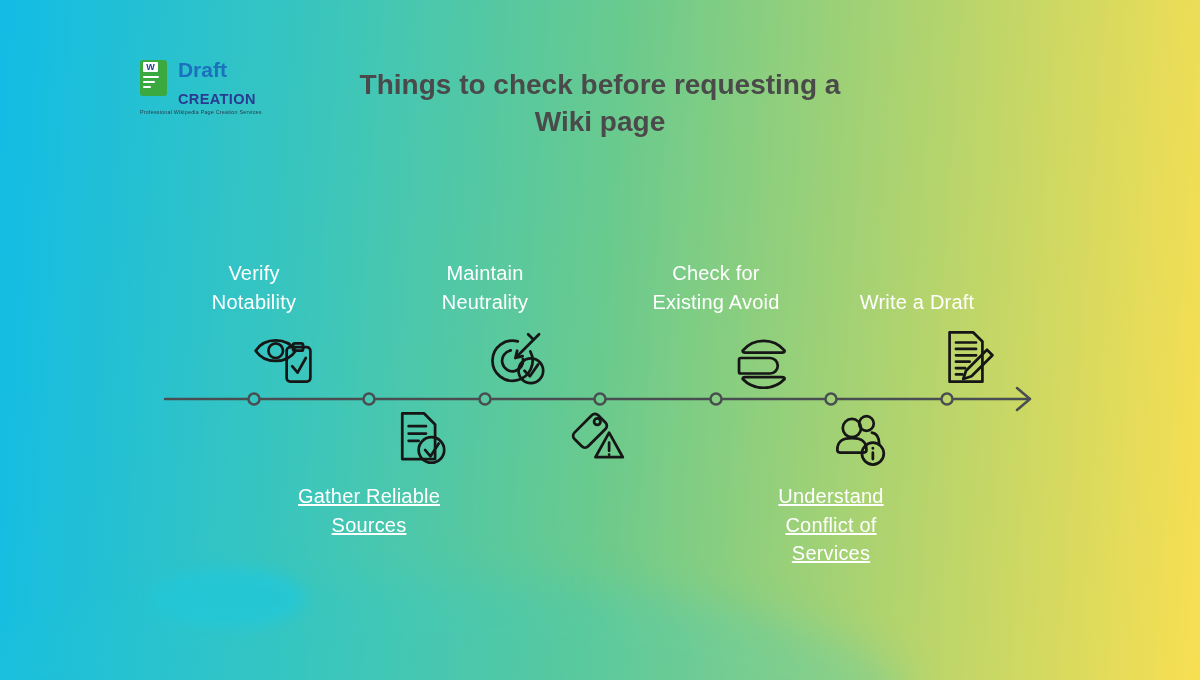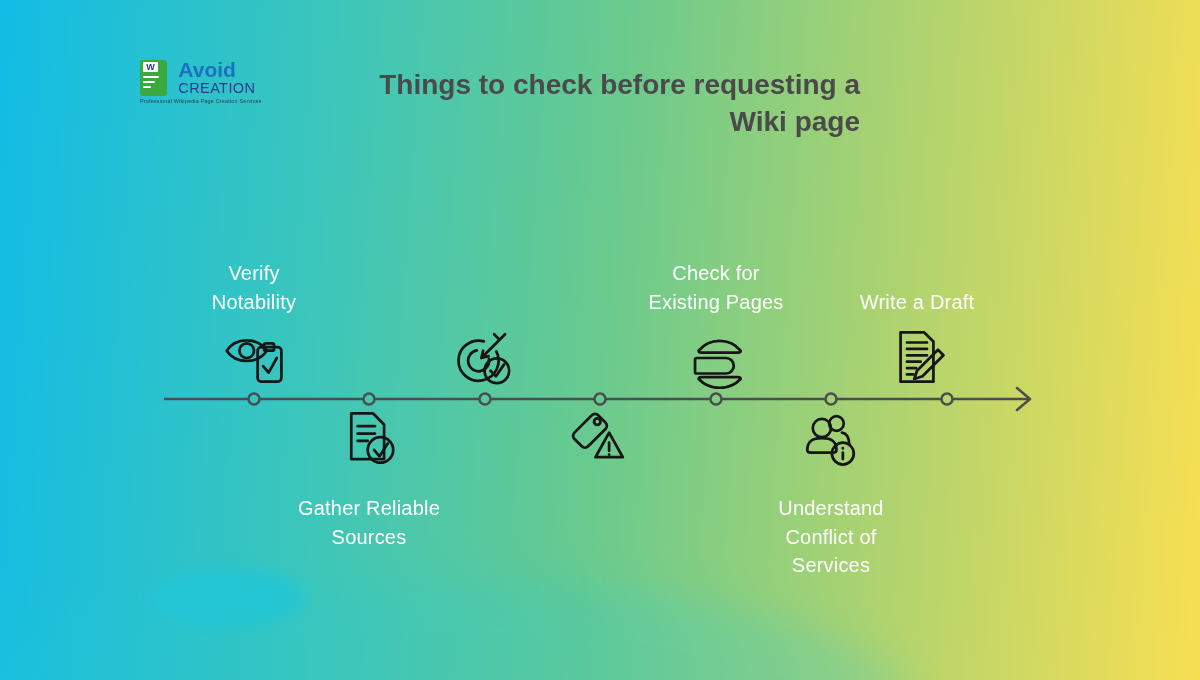--- a/index.html
+++ b/index.html
@@ -23,40 +23,40 @@
   .logo { position:absolute; left:140px; top:60px; display:grid;
           grid-template-columns:auto auto; grid-template-rows:auto auto auto; column-gap:5px; }
   .logo-box { grid-row:1 / span 2; width:27px; height:36px; background:#3AA93F; border-radius:3px;
               padding:2px 3px; display:flex; flex-direction:column; gap:2px; }
   .logo-w { background:#ffffff; color:#1b3c8f; font-weight:bold; font-size:9px; line-height:10px;
             width:15px; text-align:center; border-radius:1px; }
   .logo-bars { display:flex; flex-direction:column; gap:3px; margin-top:2px; }
   .logo-bars i { display:block; height:2px; background:#ffffff; border-radius:1px; }
   .logo-bars i:nth-child(1){width:16px;} .logo-bars i:nth-child(2){width:12px;} .logo-bars i:nth-child(3){width:8px;}
   .logo-word1 { color:#1C70BE; font-weight:bold; font-size:21px; line-height:20px; }
-  .logo-word2 { color:#2A3A90; font-weight:normal; font-size:14.5px; line-height:15px; letter-spacing:.4px; }
+  .logo-word2 { color:#2A3A90; font-weight:bold; font-size:14.5px; line-height:15px; letter-spacing:.4px;margin-top:12px; }
   .logo-tagline { grid-column:1 / span 2; color:#2d3a4a; font-size:5.4px; margin-top:2px;
                   letter-spacing:.2px; white-space:nowrap; }
 
   
   .page-title {
     position:absolute; left:0; right:0; top:66px; margin:0 auto; width:520px;
-    text-align:right; color:#4A4A4A; font-size:28px; font-weight:bold; line-height:37px;
+    text-align:center; color:#4A4A4A; font-size:28px; font-weight:bold; line-height:37px;
   }
 
   
   .timeline-svg { position:absolute; left:160px; top:379px; }
 
   
-  .tl-item { position:absolute; transform:translateX(-50%); display:flex; flex-direction:column; align-items:center; }
+  .tl-item { position:absolute; transform:translateX(-50%); display:flex; flex-direction:column; align-items:flex-end; }
   .tl-item.top { bottom:291px; }
   .tl-item.bottom { top:408px; }
   .tl-label { color:#FFFFFF; font-size:20px; line-height:28.5px; text-align:center; letter-spacing:.2px; }
   .tl-item.top .tl-label { margin-bottom:11px; }
-  .tl-item.bottom .tl-label { margin-top:24px; }
+  .tl-item.bottom .tl-label { margin-top:12px;text-decoration:underline; }
   .tl-icon svg { width:62px; height:62px; display:block; }
   .tl-icon path, .tl-icon circle, .tl-icon rect, .tl-icon line {
     fill:none; stroke:#161616; stroke-width:3; stroke-linecap:round; stroke-linejoin:round;
   }
   .w120{width:120px} .w122{width:122px} .w130{width:130px} .w150{width:150px} .w160{width:160px} .w165{width:165px}
 </style>
 </head>
 <body>
 
 <div class="blob-large"></div>
@@ -64,21 +64,21 @@
 
 <div class="logo">
   <div class="logo-box">
     <div class="logo-w">W</div>
     <div class="logo-bars">
         <i></i>
         <i></i>
         <i></i>
       </div>
   </div>
-  <div class="logo-word1">Avoid</div>
+  <div class="logo-word1">Draft</div>
   <div class="logo-word2">CREATION</div>
   <div class="logo-tagline">Professional Wikipedia Page Creation Services</div>
 </div>
 
 <h1 class="page-title">Things to check before requesting a Wiki page</h1>
 
 <svg class="timeline-svg" width="880" height="40" viewBox="0 0 880 40">
   <path d="M5 20 H87.5 M100.5 20 H202.5 M215.5 20 H318.5 M331.5 20 H433.5 M446.5 20 H549.5 M562.5 20 H664.5 M677.5 20 H780.5 M793.5 20 H869" stroke="#494E50" stroke-width="2.5" fill="none" stroke-linecap="round"></path>
   <g stroke="#494E50" stroke-width="2.5" fill="none">
     <circle cx="94" cy="20" r="5.5"></circle>
@@ -111,20 +111,21 @@
       <path d="M14 6 H38 L50 18 V56 H14 Z"></path>
       <path d="M21 20 H40 M21 28 H40 M21 36 H32"></path>
       <circle cx="46" cy="46" r="14"></circle>
       <path d="M39 46 L45 53 L54 39"></path>
     </svg>
   </div>
   <div class="tl-label w165">Gather Reliable Sources</div>
 </div>
 
 <div class="tl-item top" style="left:485px">
+  <div class="tl-label w130">Maintain Neutrality</div>
   <div class="tl-icon">
     <svg viewBox="0 0 68 68">
       <path d="M46.4 26.7 A22 22 0 1 1 32.7 15.7"></path>
       <path d="M38.3 35 A11.5 11.5 0 1 1 25 25.7"></path>
       <path d="M30 34 L50 14 M44 8 L50 14 L56 8 M30 34 L38 32 M30 34 L32 26"></path>
       <circle cx="47" cy="48" r="13.5"></circle>
       <path d="M40 48 L46 54 L55 41"></path>
     </svg>
   </div>
 </div>
@@ -134,21 +135,21 @@
     <svg viewBox="0 0 68 68">
       <path d="M6 27 L25 8 C27 6 30 6 32 8 L40 16 C42 18 42 21 40 23 L21 42 C19 44 16 44 14 42 L6 34 C4 32 4 29 6 27 Z"></path>
       <circle cx="31" cy="15" r="3.5"></circle>
       <path d="M44 27 L59 54 H29 Z"></path>
       <path d="M44 38 V47 M44 51 V51.2"></path>
     </svg>
   </div>
 </div>
 
 <div class="tl-item top" style="left:716px">
-  <div class="tl-label w150">Check for Existing Pages</div>
+  <div class="tl-label w150">Check for Existing Avoid</div>
   <div class="tl-icon">
     <svg viewBox="0 0 68 68">
       <path d="M15 26 A30 30 0 0 1 61 26 Q61 28 58 28 H18 Q15 28 15 26 Z"></path>
       <path d="M13 34 H45 A8.5 8.5 0 0 1 45 51 H13 Q11 51 11 49 V36 Q11 34 13 34 Z"></path>
       <path d="M15 57 A32 32 0 0 0 61 57 Q61 55 58 55 H18 Q15 55 15 57 Z"></path>
     </svg>
   </div>
 </div>
 
 <div class="tl-item bottom" style="left:831px">

